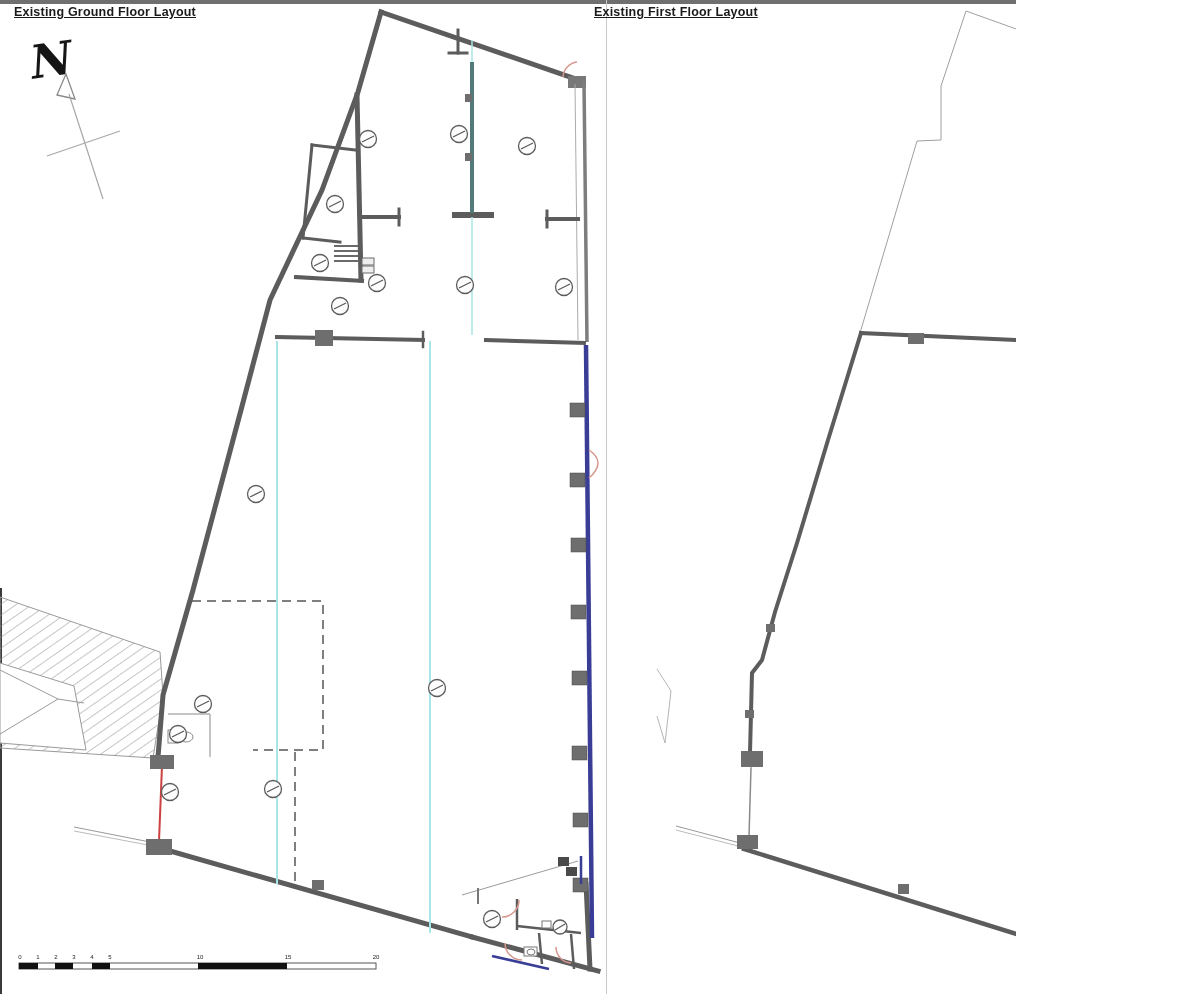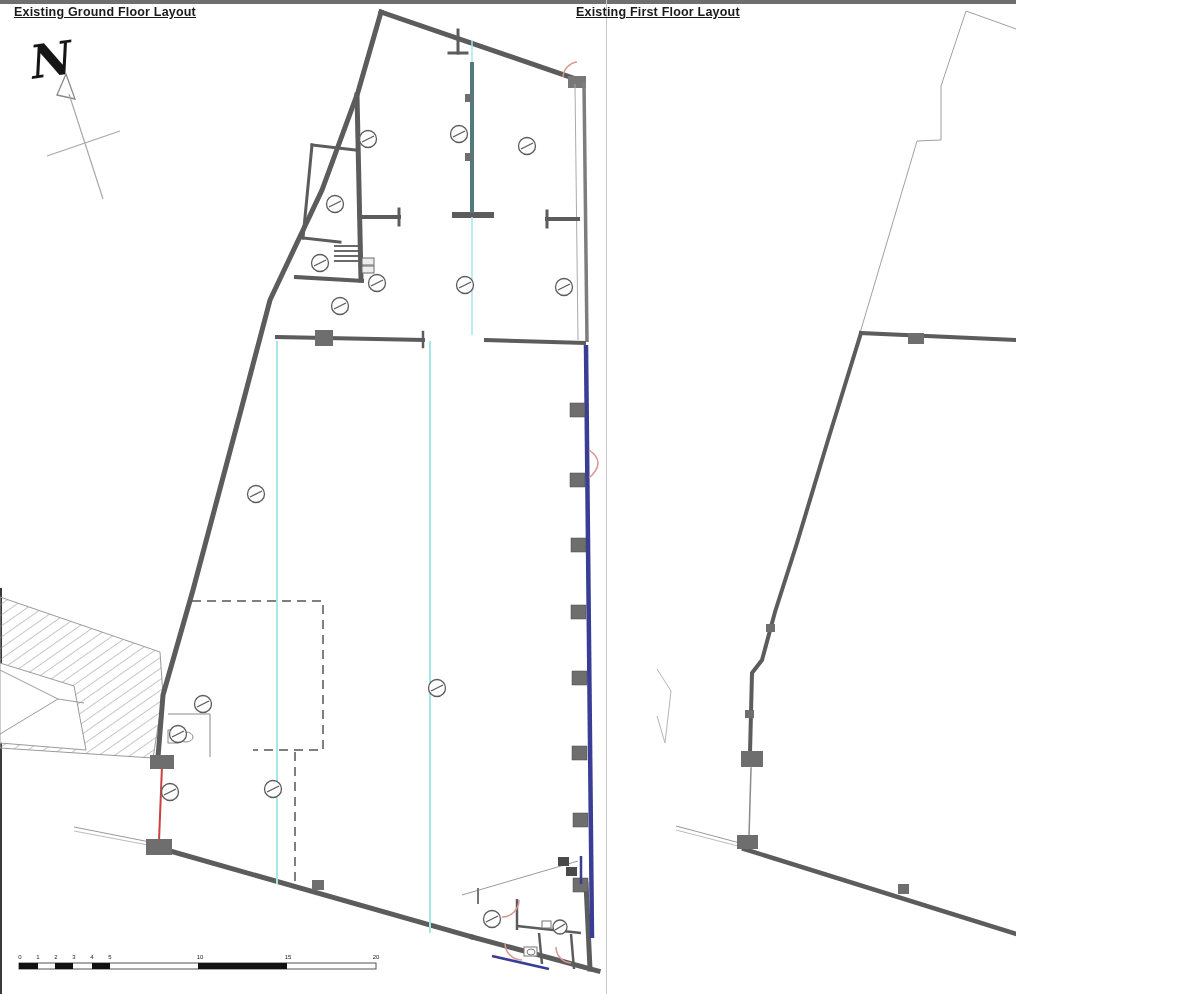--- a/index.html
+++ b/index.html
@@ -1,21 +1,21 @@
 <!DOCTYPE html>
 <html><head>
 <meta charset="utf-8">
 <style>
   html,body{margin:0;padding:0;background:#ffffff;}
   #stage{position:relative;width:1016px;height:994px;background:#ffffff;overflow:hidden;
          font-family:"Liberation Sans",sans-serif;}
   .plan-title{position:absolute;top:5px;font-size:12.5px;font-weight:bold;color:#1a1a1a;
               text-decoration:underline;letter-spacing:.2px;white-space:nowrap;}
   #title-ground{left:14px;}
-  #title-first{left:576px;}
+  #title-first{left:594px;}
   #top-edge{position:absolute;left:0;top:0;width:1200px;height:4px;background:#6f6f6f;}
   #left-edge{position:absolute;left:0;top:588px;width:2px;height:406px;background:#3a3a3a;}
   #panel-divider{position:absolute;left:606px;top:0;width:1px;height:994px;background:#c9c9c9;}
   svg{position:absolute;left:0;top:0;}
   svg text{font-family:"Liberation Sans",sans-serif;}
   .north-n{font-family:"DejaVu Serif",serif;font-style:italic;font-weight:bold;font-size:46px;fill:#151515;}
   .scale-num{font-size:6px;fill:#222;}
 </style>
 </head>
 <body>

